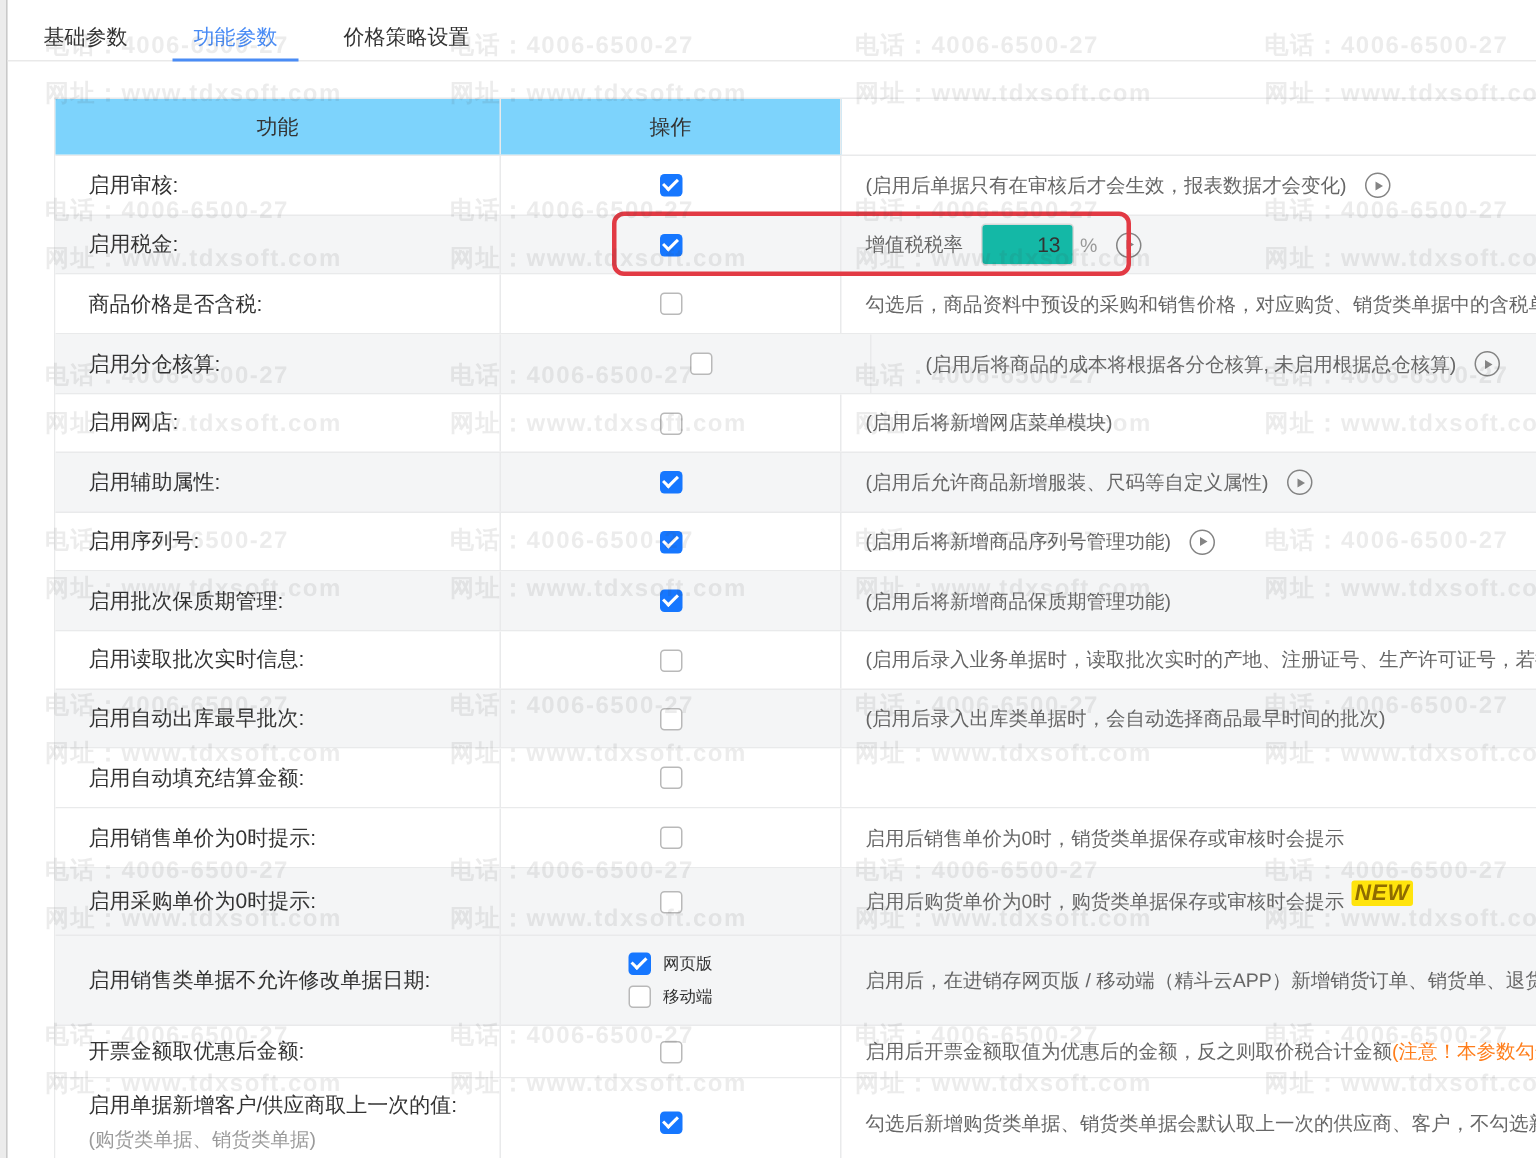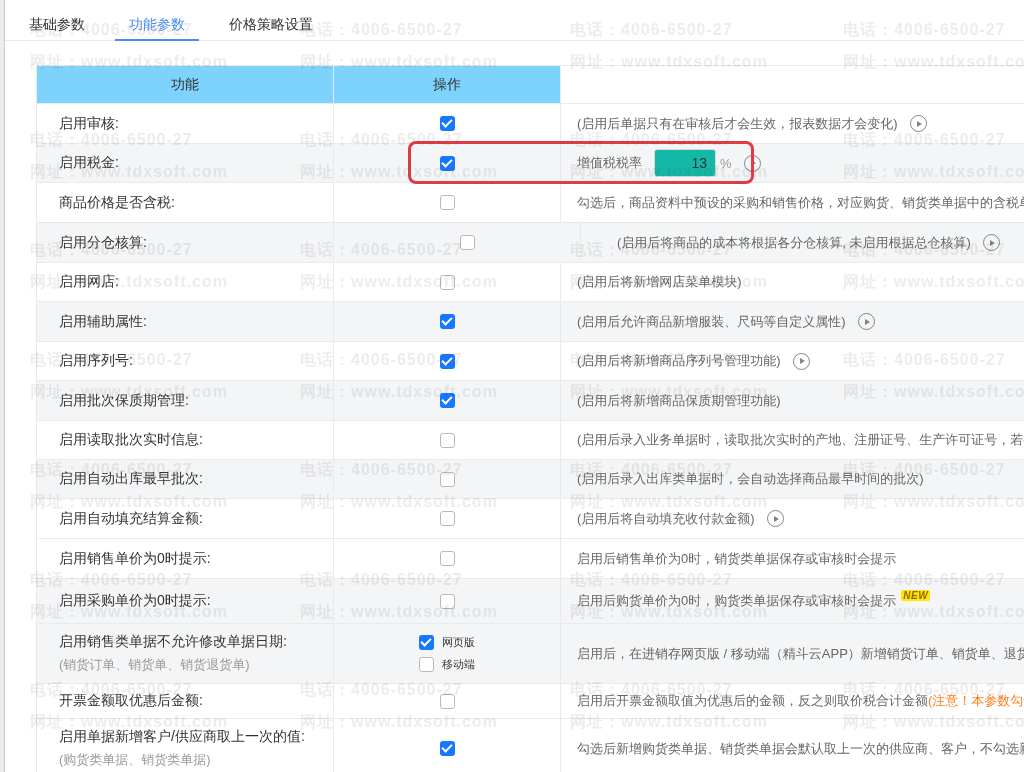--- a/index.html
+++ b/index.html
@@ -40,21 +40,21 @@
   .glabel{font-size:11px;color:#333;}
   
   .play{width:17px;height:17px;border:1px solid #848484;border-radius:50%;display:inline-flex;align-items:center;justify-content:center;margin-left:12px;cursor:pointer;box-sizing:border-box;flex:none;background:transparent;}
   .play::after{content:"";width:0;height:0;border-left:5px solid #848484;border-top:3.5px solid transparent;border-bottom:3.5px solid transparent;margin-left:2px;}
   
   .tax-label{color:#666;font-size:13px;}
   .tax-input{width:62px;height:28px;border:1px solid #d9d9d9;border-radius:3px;text-align:right;padding:0 8px 0 0;font-size:14px;color:#333;margin-left:12px;box-sizing:border-box;font-family:"Liberation Sans",sans-serif;outline:none;background:#14b8a6;}
   .tax-unit{color:#999;margin-left:4px;font-size:13px;}
   .highlight-box{position:absolute;left:371px;top:-3px;width:346px;height:calc(100% + 5px);border:3px solid #e23a44;border-radius:8px;pointer-events:none;z-index:5;box-sizing:border-box;}
   
-  .badge{display:inline-block;margin-left:5px;position:relative;top:-6px;font-size:10px;font-weight:700;font-style:italic;background:#ffe40d;color:#8f6c00;padding:0 2px;border-radius:2px;letter-spacing:.5px;}
+  .badge{display:inline-block;margin-left:5px;position:relative;top:-6px;font-size:15px;font-weight:700;font-style:italic;background:#ffe40d;color:#8f6c00;padding:0 2px;border-radius:2px;letter-spacing:.5px;}
   .warn{color:#ff7d1a;}
   
   .watermark-layer{position:absolute;inset:0;pointer-events:none;z-index:10;overflow:hidden;}
   .wm{position:absolute;font-weight:bold;font-size:16px;color:rgba(70,70,70,0.10);white-space:nowrap;letter-spacing:1px;}
 </style>
 </head>
 <body>
 
 <div class="left-strip"></div>
 
@@ -189,24 +189,20 @@
           <span class="desc">(启用后录入出库类单据时，会自动选择商品最早时间的批次)</span>
         </div>
       </div>
       <div class="trow" style="height: 40px;">
         <div class="td col1">
           <div class="rlabel">启用自动填充结算金额:</div>
         </div>
         <div class="td col2">
           <span class="cb off"></span>
         </div>
-        <div class="td col3">
-          <span class="desc">(启用后将自动填充收付款金额)</span>
-          <span class="play"></span>
-        </div>
       </div>
       <div class="trow" style="height: 40px;">
         <div class="td col1">
           <div class="rlabel">启用销售单价为0时提示:</div>
         </div>
         <div class="td col2">
           <span class="cb off"></span>
         </div>
         <div class="td col3">
           <span class="desc">启用后销售单价为0时，销货类单据保存或审核时会提示</span>
@@ -220,21 +216,20 @@
           <span class="cb off"></span>
         </div>
         <div class="td col3">
           <span class="desc">启用后购货单价为0时，购货类单据保存或审核时会提示</span>
           <span class="badge">NEW</span>
         </div>
       </div>
       <div class="trow shaded" style="height: 60px;">
         <div class="td col1">
           <div class="rlabel">启用销售类单据不允许修改单据日期:</div>
-          <div class="rsub">(销货订单、销货单、销货退货单)</div>
         </div>
         <div class="td col2">
           <div class="cbgroup">
             <div class="gline">
               <span class="cb on"></span>
               <span class="glabel">网页版</span>
             </div>
             <div class="gline">
               <span class="cb off"></span>
               <span class="glabel">移动端</span>

